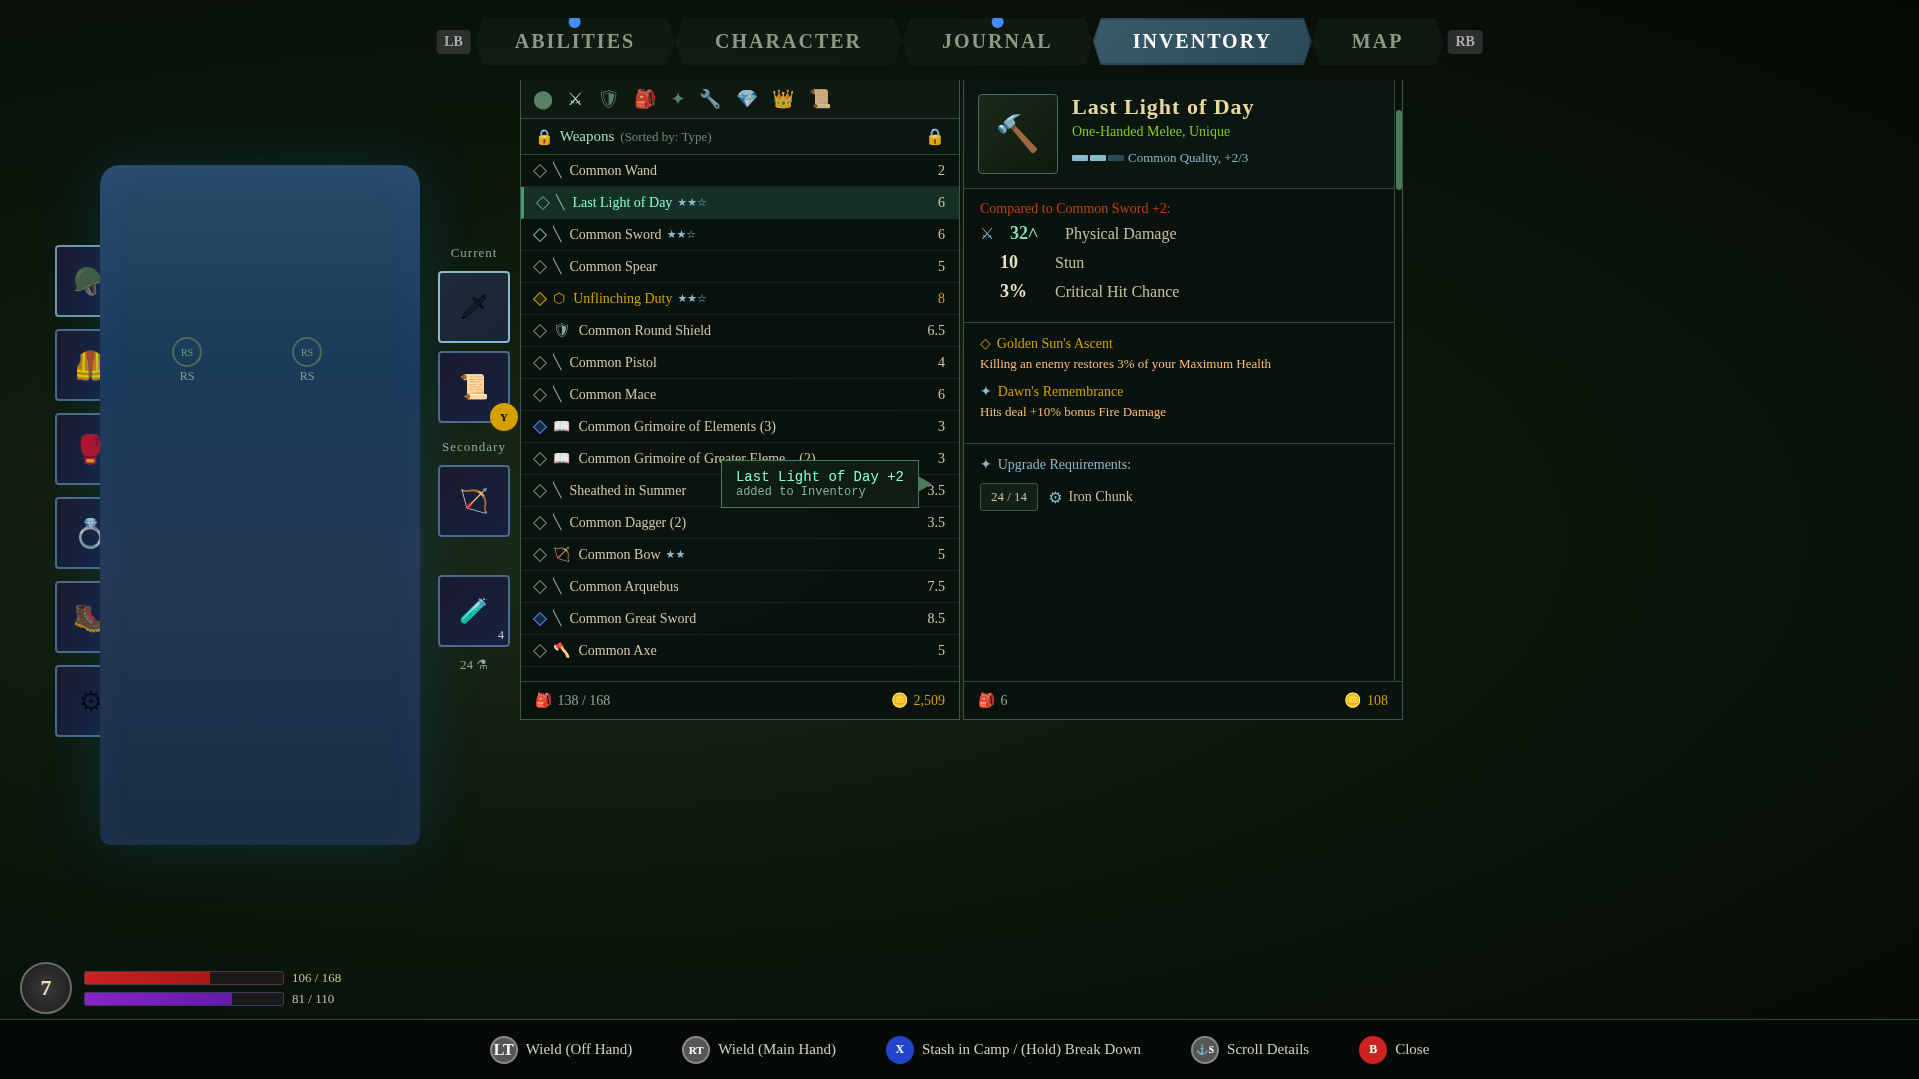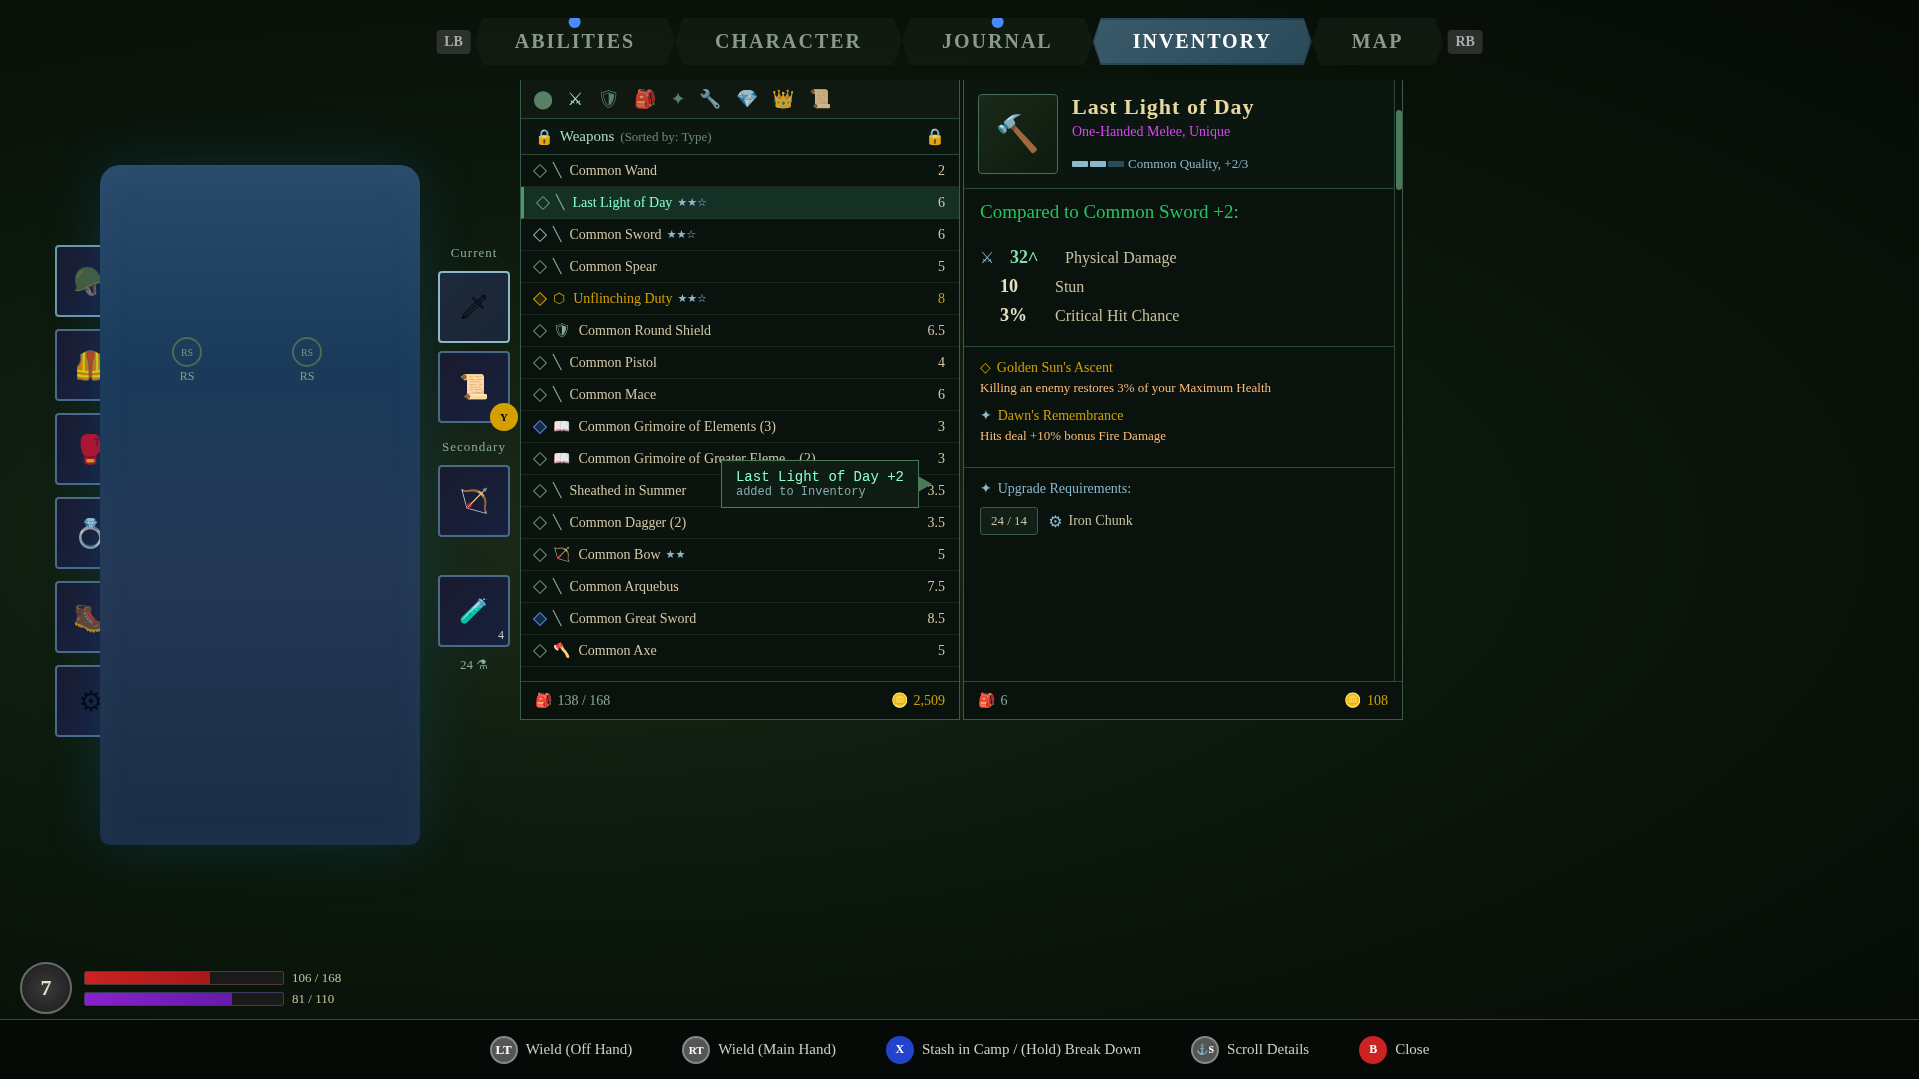--- a/index.html
+++ b/index.html
@@ -353,23 +353,23 @@
 
     .detail-item-name {
       color: #e8d8a0;
       font-size: 22px;
       font-weight: bold;
       letter-spacing: 1px;
       margin-bottom: 4px;
     }
 
     .detail-item-type {
-      color: #d946ef;
+      color: #84cc16;
       font-size: 14px;
-      margin-bottom: 16px;
+      margin-bottom: 10px;
     }
 
     .detail-quality {
       color: #8ab8cc;
       font-size: 13px;
       display: flex;
       align-items: center;
       gap: 4px;
     }
 
@@ -402,23 +402,23 @@
       margin-top: 30px;
     }
 
     
     .stats-section {
       padding: 12px 16px;
       border-bottom: 1px solid #2a4a3a;
     }
 
     .compare-text {
-      color: #22c55e;
-      font-size: 19px;
-      margin-bottom: 24px;
+      color: #c2410c;
+      font-size: 14px;
+      margin-bottom: 6px;
     }
 
     .stat-row {
       display: flex;
       align-items: center;
       margin-bottom: 8px;
       gap: 10px;
     }
 
     .stat-icon { color: #8ab8cc; font-size: 16px; flex-shrink: 0; width: 20px; }
@@ -535,21 +535,21 @@
       border-radius: 50%;
       display: flex;
       align-items: center;
       justify-content: center;
       font-size: 12px;
       font-weight: bold;
       color: #fff;
       flex-shrink: 0;
     }
 
-    .btn-lt { background: #555; border: 2px solid #888; color: #fff; font-size: 13px; }
+    .btn-lt { background: #555; border: 2px solid #888; color: #fff; font-size: 16px; }
     .btn-rt { background: #555; border: 2px solid #888; color: #fff; font-size: 11px; }
     .btn-x { background: #2244cc; }
     .btn-as { background: #555; border: 2px solid #888; color: #fff; font-size: 10px; }
     .btn-b { background: #cc2222; }
 
     
     .player-status {
       position: absolute;
       bottom: 65px;
       left: 20px;

